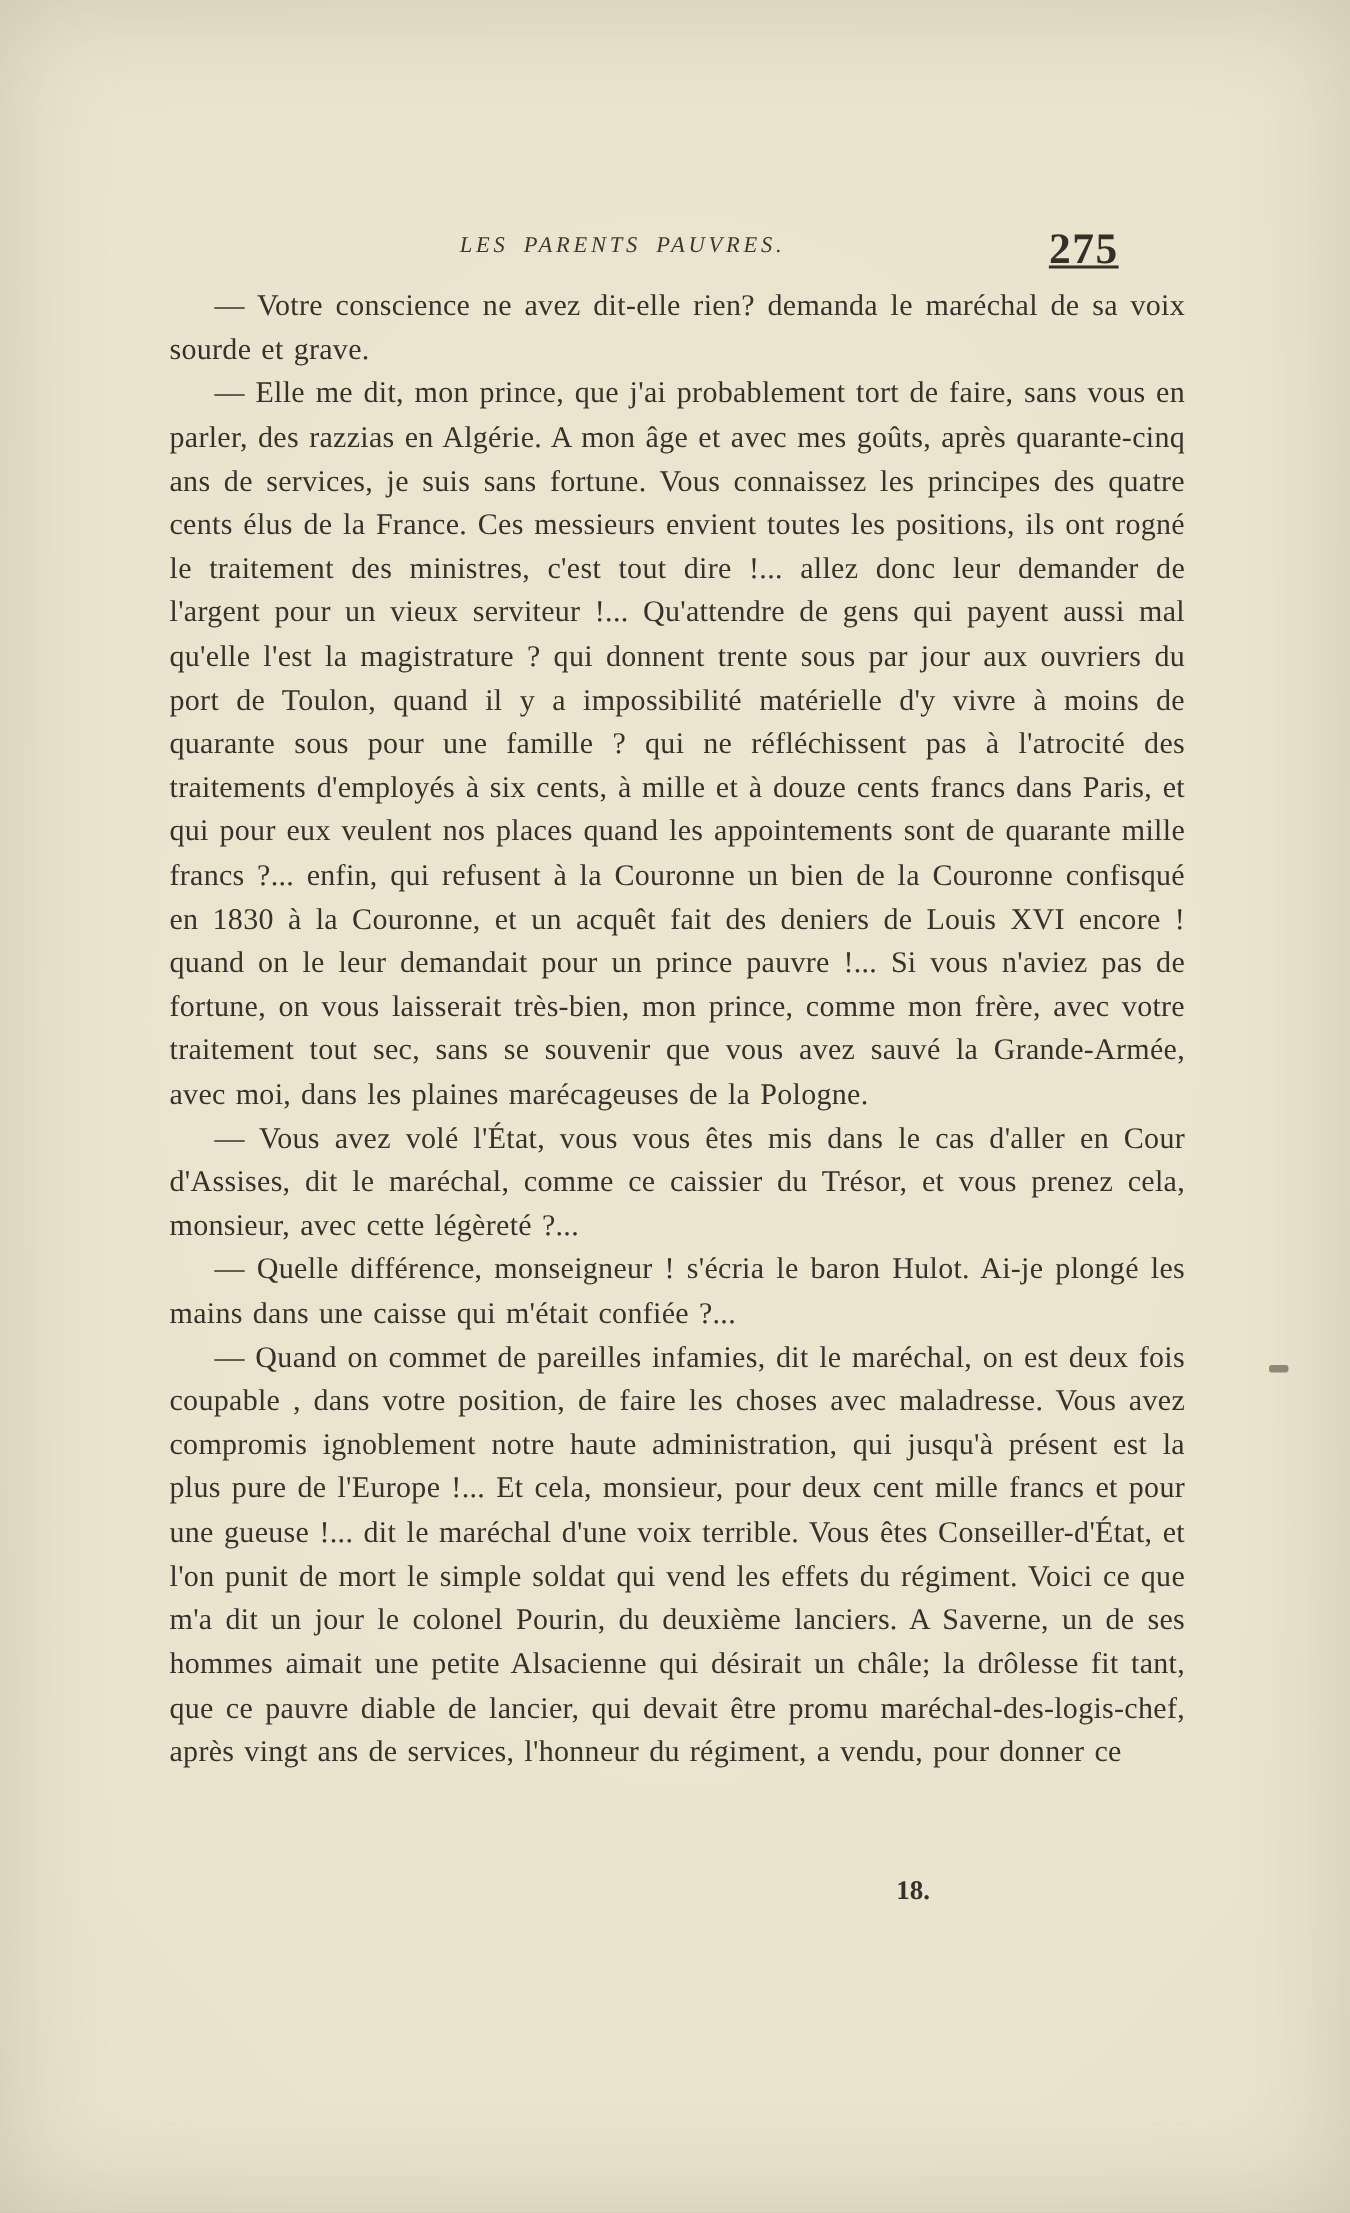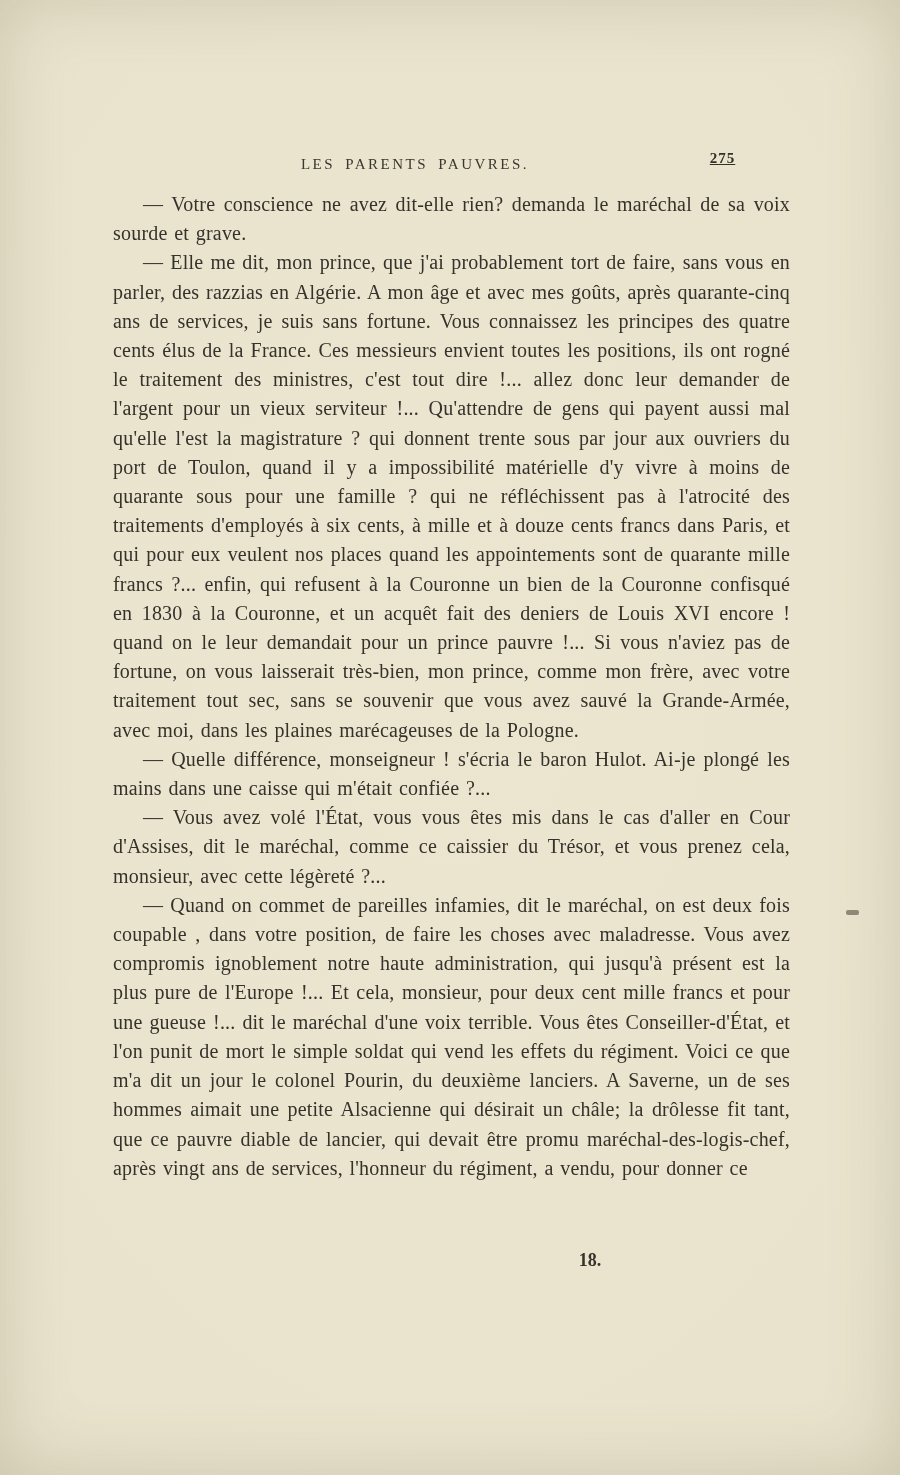--- a/index.html
+++ b/index.html
@@ -32,28 +32,29 @@
   .running-title {
     position: absolute;
     left: 0;
     top: 6px;
     width: 600px;
     text-align: center;
     font-size: 15px;
     letter-spacing: 2.5px;
     word-spacing: 4px;
     color: #3a372f;
+    font-style: italic;
   }
   .page-number {
     position: absolute;
     left: 540px;
     top: 0;
     width: 135px;
     text-align: center;
-    font-size: 15px;
+    font-size: 29px;
     font-weight: bold;
     letter-spacing: 1px;
     color: #33302a;
     text-decoration: underline;
   }
   .text-block {
     position: absolute;
     top: 190px;
     left: 113px;
     width: 677px;
@@ -66,21 +67,21 @@
   }
   .text-block p {
     margin: 0;
     text-indent: 30px;
   }
   .signature-mark {
     position: absolute;
     left: 560px;
     top: 1250px;
     width: 60px;
-    text-align: center;
+    text-align: right;
     font-size: 18px;
     font-weight: bold;
     color: #35322b;
   }
   .scan-artifact {
     position: absolute;
     left: 846px;
     top: 910px;
     width: 13px;
     height: 5px;
@@ -94,22 +95,22 @@
 <div class="page">
 
   <header class="running-head">
     <span class="running-title">LES PARENTS PAUVRES.</span>
     <span class="page-number">275</span>
   </header>
 
   <main class="text-block">
     <p>— Votre conscience ne avez dit-elle rien? demanda le maréchal de sa voix sourde et grave.</p>
     <p>— Elle me dit, mon prince, que j'ai probablement tort de faire, sans vous en parler, des razzias en Algérie. A mon âge et avec mes goûts, après quarante-cinq ans de services, je suis sans fortune. Vous connaissez les principes des quatre cents élus de la France. Ces messieurs envient toutes les positions, ils ont rogné le traitement des ministres, c'est tout dire !... allez donc leur demander de l'argent pour un vieux serviteur !... Qu'attendre de gens qui payent aussi mal qu'elle l'est la magistrature ? qui donnent trente sous par jour aux ouvriers du port de Toulon, quand il y a impossibilité matérielle d'y vivre à moins de quarante sous pour une famille ? qui ne réfléchissent pas à l'atrocité des traitements d'employés à six cents, à mille et à douze cents francs dans Paris, et qui pour eux veulent nos places quand les appointements sont de quarante mille francs ?... enfin, qui refusent à la Couronne un bien de la Couronne confisqué en 1830 à la Couronne, et un acquêt fait des deniers de Louis XVI encore ! quand on le leur demandait pour un prince pauvre !... Si vous n'aviez pas de fortune, on vous laisserait très-bien, mon prince, comme mon frère, avec votre traitement tout sec, sans se souvenir que vous avez sauvé la Grande-Armée, avec moi, dans les plaines marécageuses de la Pologne.</p>
+    <p>— Vous avez volé l'État, vous vous êtes mis dans le cas d'aller en Cour d'Assises, dit le maréchal, comme ce caissier du Trésor, et vous prenez cela, monsieur, avec cette légèreté ?...</p>
     <p>— Quelle différence, monseigneur ! s'écria le baron Hulot. Ai-je plongé les mains dans une caisse qui m'était confiée ?...</p>
-    <p>— Vous avez volé l'État, vous vous êtes mis dans le cas d'aller en Cour d'Assises, dit le maréchal, comme ce caissier du Trésor, et vous prenez cela, monsieur, avec cette légèreté ?...</p>
     <p>— Quand on commet de pareilles infamies, dit le maréchal, on est deux fois coupable , dans votre position, de faire les choses avec maladresse. Vous avez compromis ignoblement notre haute administration, qui jusqu'à présent est la plus pure de l'Europe !... Et cela, monsieur, pour deux cent mille francs et pour une gueuse !... dit le maréchal d'une voix terrible. Vous êtes Conseiller-d'État, et l'on punit de mort le simple soldat qui vend les effets du régiment. Voici ce que m'a dit un jour le colonel Pourin, du deuxième lanciers. A Saverne, un de ses hommes aimait une petite Alsacienne qui désirait un châle; la drôlesse fit tant, que ce pauvre diable de lancier, qui devait être promu maréchal-des-logis-chef, après vingt ans de services, l'honneur du régiment, a vendu, pour donner ce</p>
   </main>
 
   <div class="signature-mark">18.</div>
 
   <div class="scan-artifact"></div>
 
 </div>
 
 </body></html>

